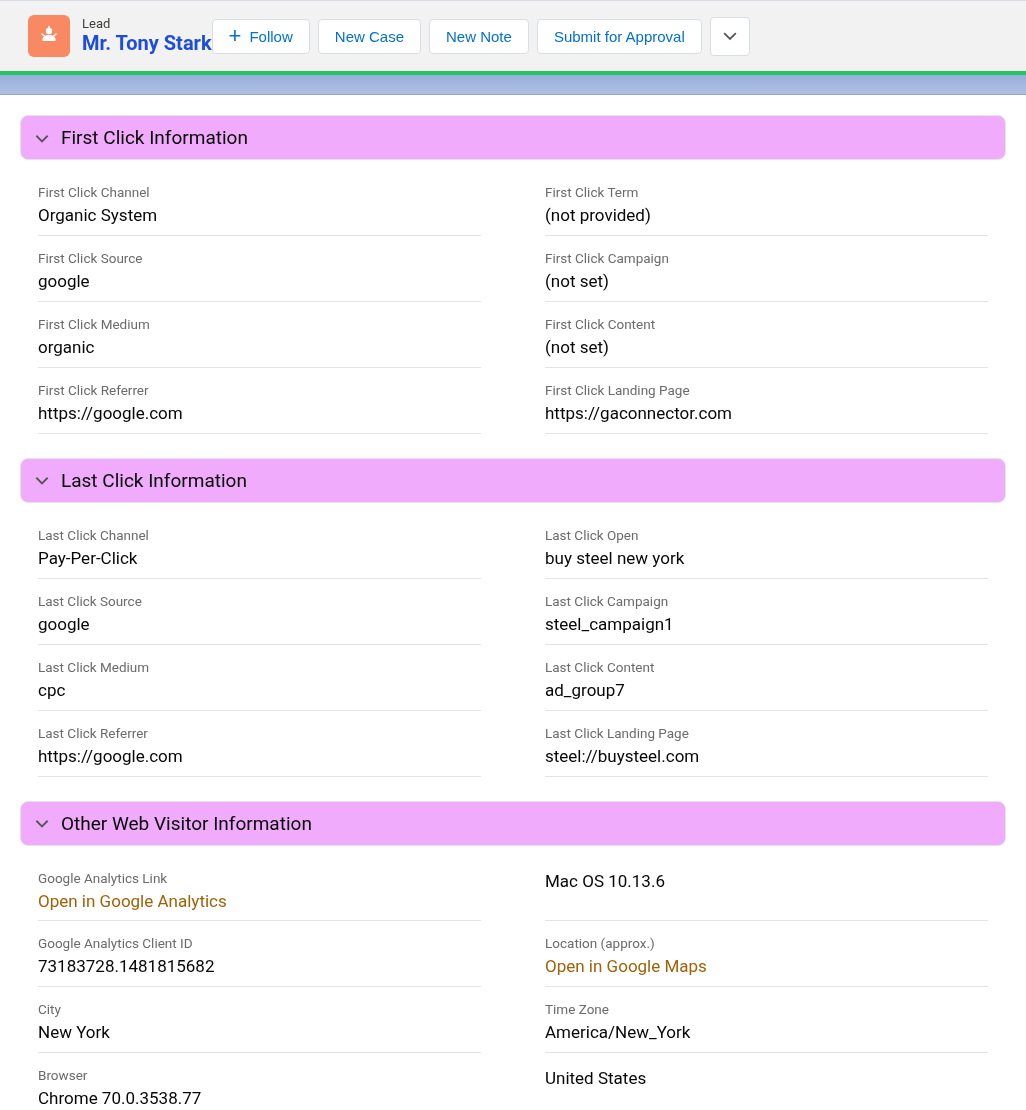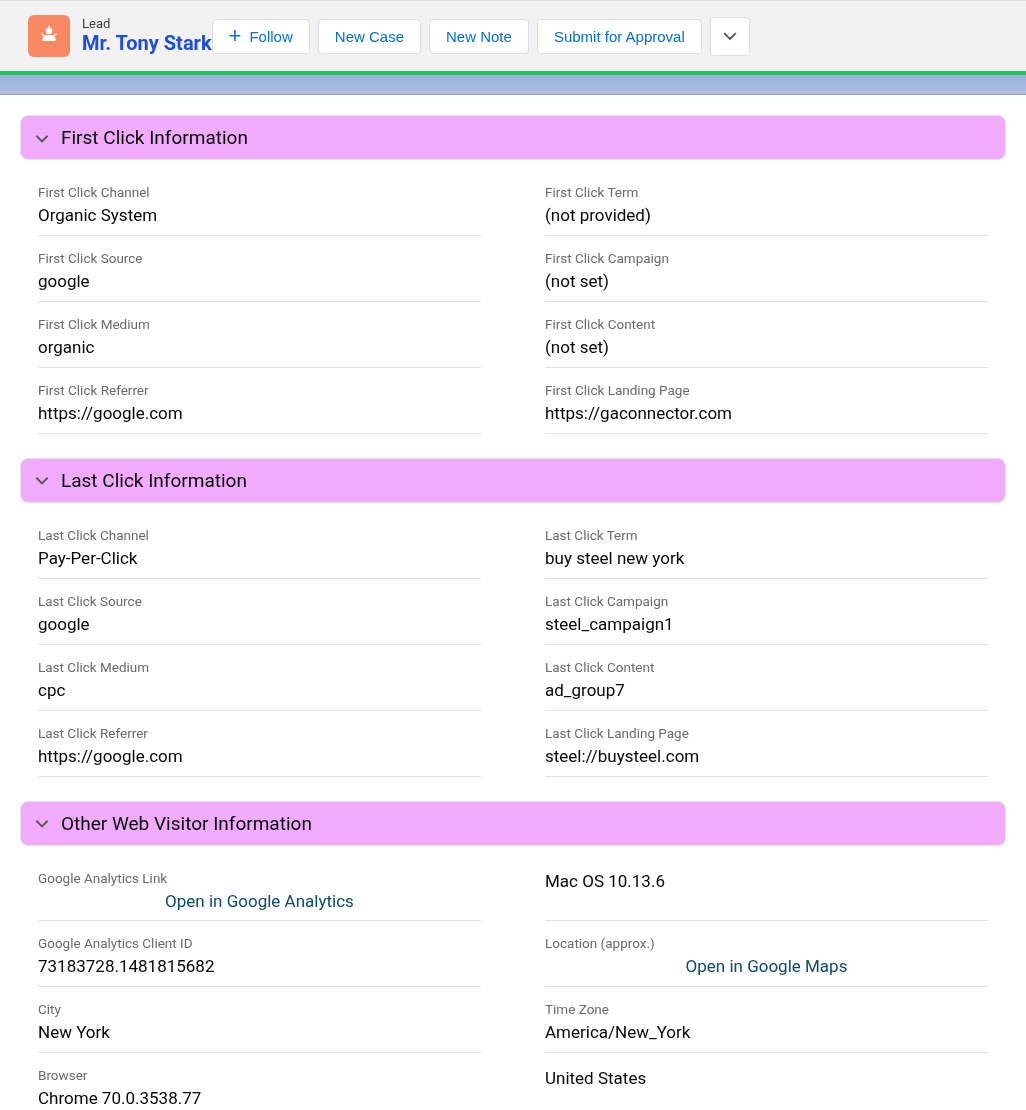--- a/index.html
+++ b/index.html
@@ -75,21 +75,21 @@
   .field-label {
     font-size: 13.5px;
     color: #6b6b6b;
     margin-bottom: 4px;
   }
   .field-value {
     font-size: 17px;
     color: #080707;
     line-height: 1.35;
   }
-  .link { color: #0c4a6e; text-align: center; }
+  .link { color: #a16207; }
 </style>
 </head>
 <body>
 
 <div class="header">
   <div class="header-left">
     <div class="lead-icon">
       <svg viewBox="0 0 24 24" fill="#fff">
           <circle cx="12" cy="7" r="3.2"></circle>
           <path d="M12 11c-3.6 0-6.5 2-6.5 4.5V17h13v-1.5C18.5 13 15.6 11 12 11z"></path>
@@ -176,21 +176,21 @@
           <path d="M3 6 L8 11 L13 6" fill="none" stroke="#555" stroke-width="1.6"></path>
         </svg>
       <span class="section-title">Last Click Information</span>
     </div>
     <div class="fields">
       <div class="field">
         <div class="field-label">Last Click Channel</div>
         <div class="field-value">Pay-Per-Click</div>
       </div>
       <div class="field">
-        <div class="field-label">Last Click Term</div>
+        <div class="field-label">Last Click Open</div>
         <div class="field-value">buy steel new york</div>
       </div>
       <div class="field">
         <div class="field-label">Last Click Source</div>
         <div class="field-value">google</div>
       </div>
       <div class="field">
         <div class="field-label">Last Click Campaign</div>
         <div class="field-value">steel_campaign1</div>
       </div>

